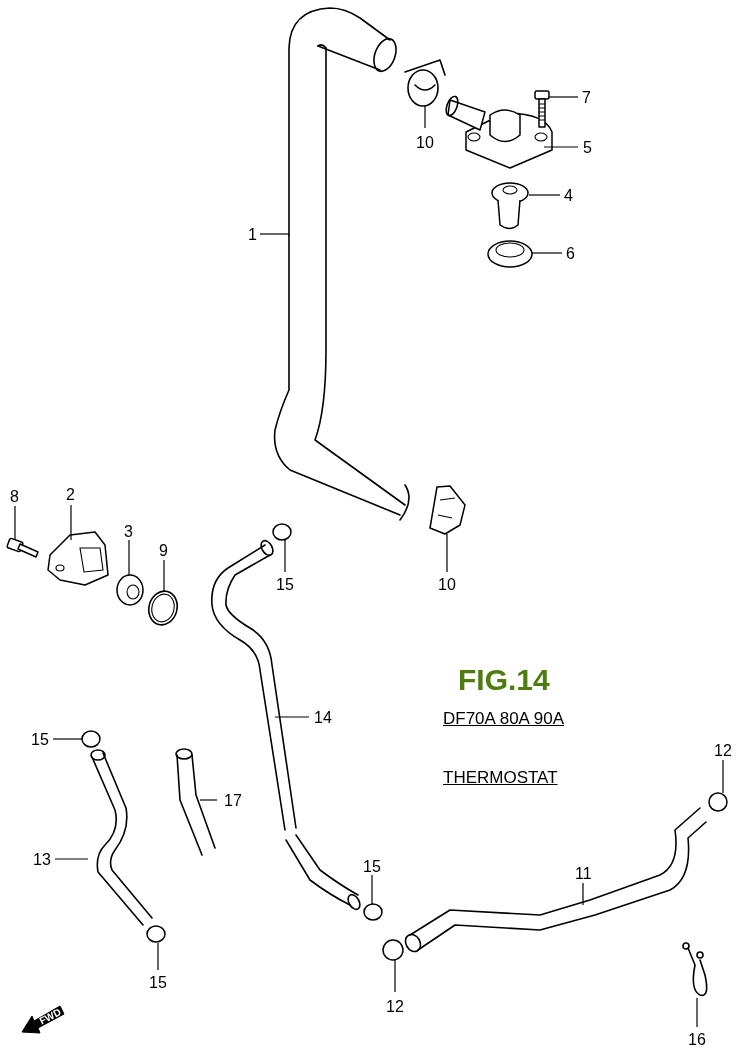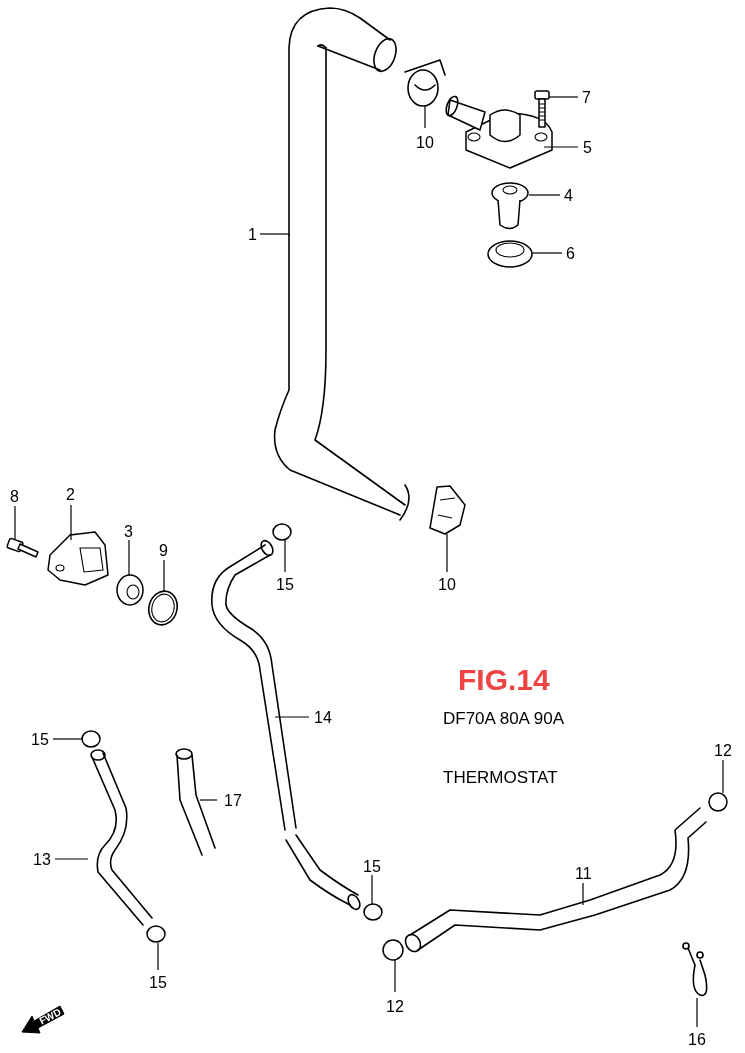--- a/index.html
+++ b/index.html
@@ -3,22 +3,22 @@
 <meta charset="utf-8">
 <style>
   html,body{margin:0;padding:0;background:#ffffff;}
   body{width:745px;height:1053px;position:relative;overflow:hidden;font-family:"Liberation Sans",sans-serif;}
   svg#diagram{position:absolute;left:0;top:0;width:745px;height:1053px;}
   .ln{fill:none;stroke:#000;stroke-width:1.6;stroke-linecap:round;stroke-linejoin:round;}
   .thin{fill:none;stroke:#000;stroke-width:1.1;}
   .fillw{fill:#fff;stroke:#000;stroke-width:1.5;stroke-linejoin:round;}
   .lead{stroke:#000;stroke-width:1.2;}
   .callout{font-family:"Liberation Sans",sans-serif;font-size:16px;fill:#000;}
-  .title{position:absolute;left:458px;top:663px;font-family:"Liberation Sans",sans-serif;font-weight:bold;font-size:30px;color:#ef4444;}
-  .sub{position:absolute;left:443px;font-family:"Liberation Sans",sans-serif;font-size:17px;color:#000;}
+  .title{position:absolute;left:458px;top:663px;font-family:"Liberation Sans",sans-serif;font-weight:bold;font-size:30px;color:#4d7c0f;}
+  .sub{position:absolute;left:443px;font-family:"Liberation Sans",sans-serif;font-size:17px;color:#000;text-decoration:underline;}
   .fwd{position:absolute;left:18px;top:998px;width:50px;height:40px;}
 </style>
 </head>
 <body>
 
 <svg id="diagram" viewBox="0 0 745 1053">
 
   <g>
     <path class="ln" d="M289,235 L289,48 Q290,10 330,8 Q345,8 360,18 L390,40"></path>
     <path class="ln" d="M326,48 L326,350 Q326,410 315,440 L405,505"></path>

